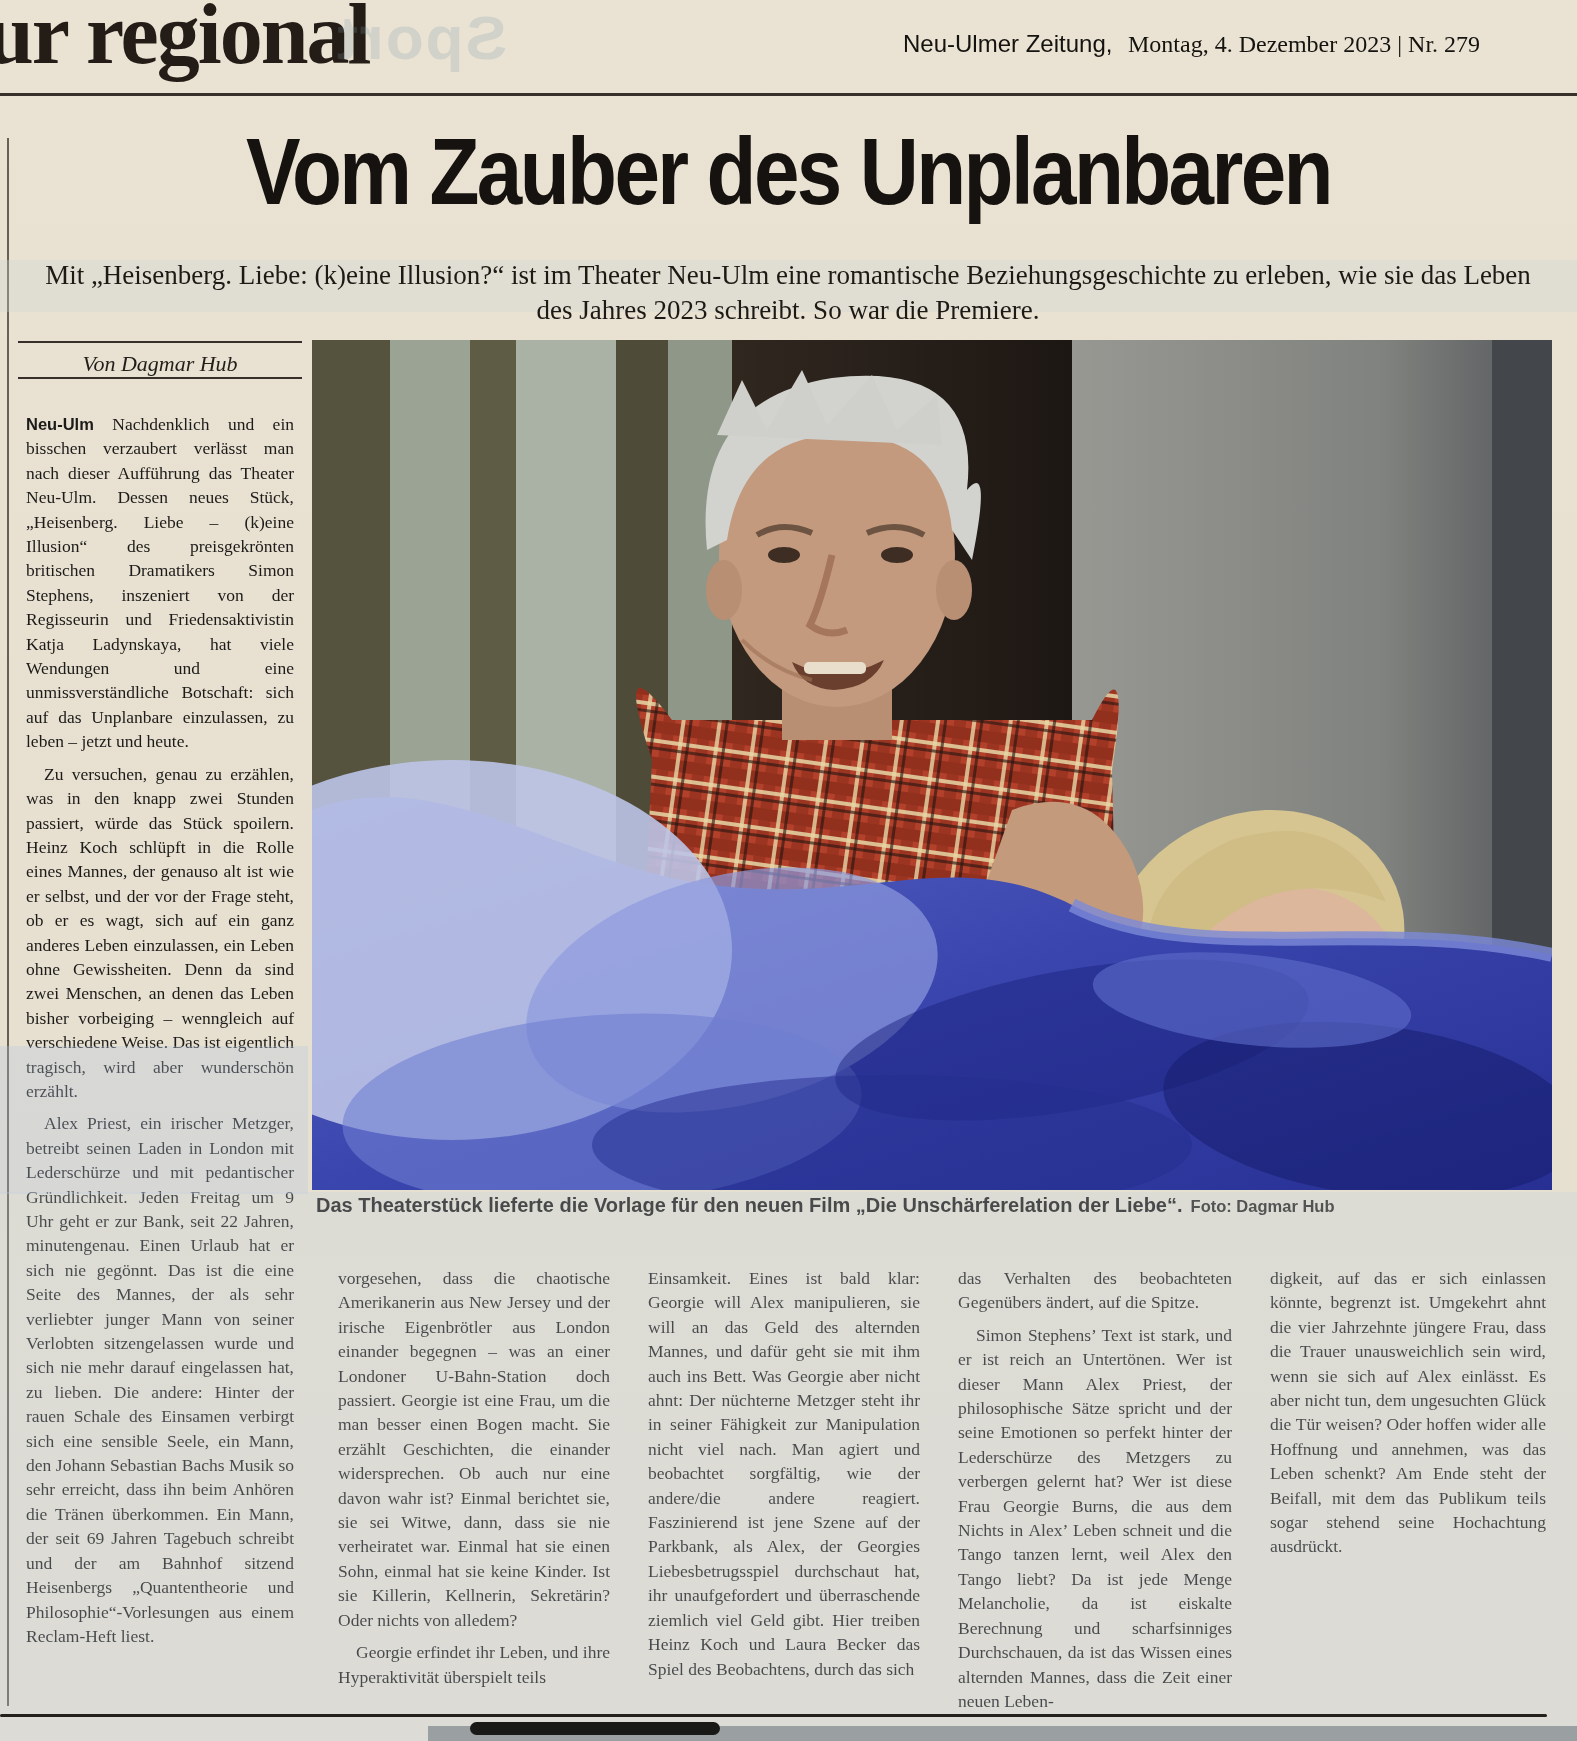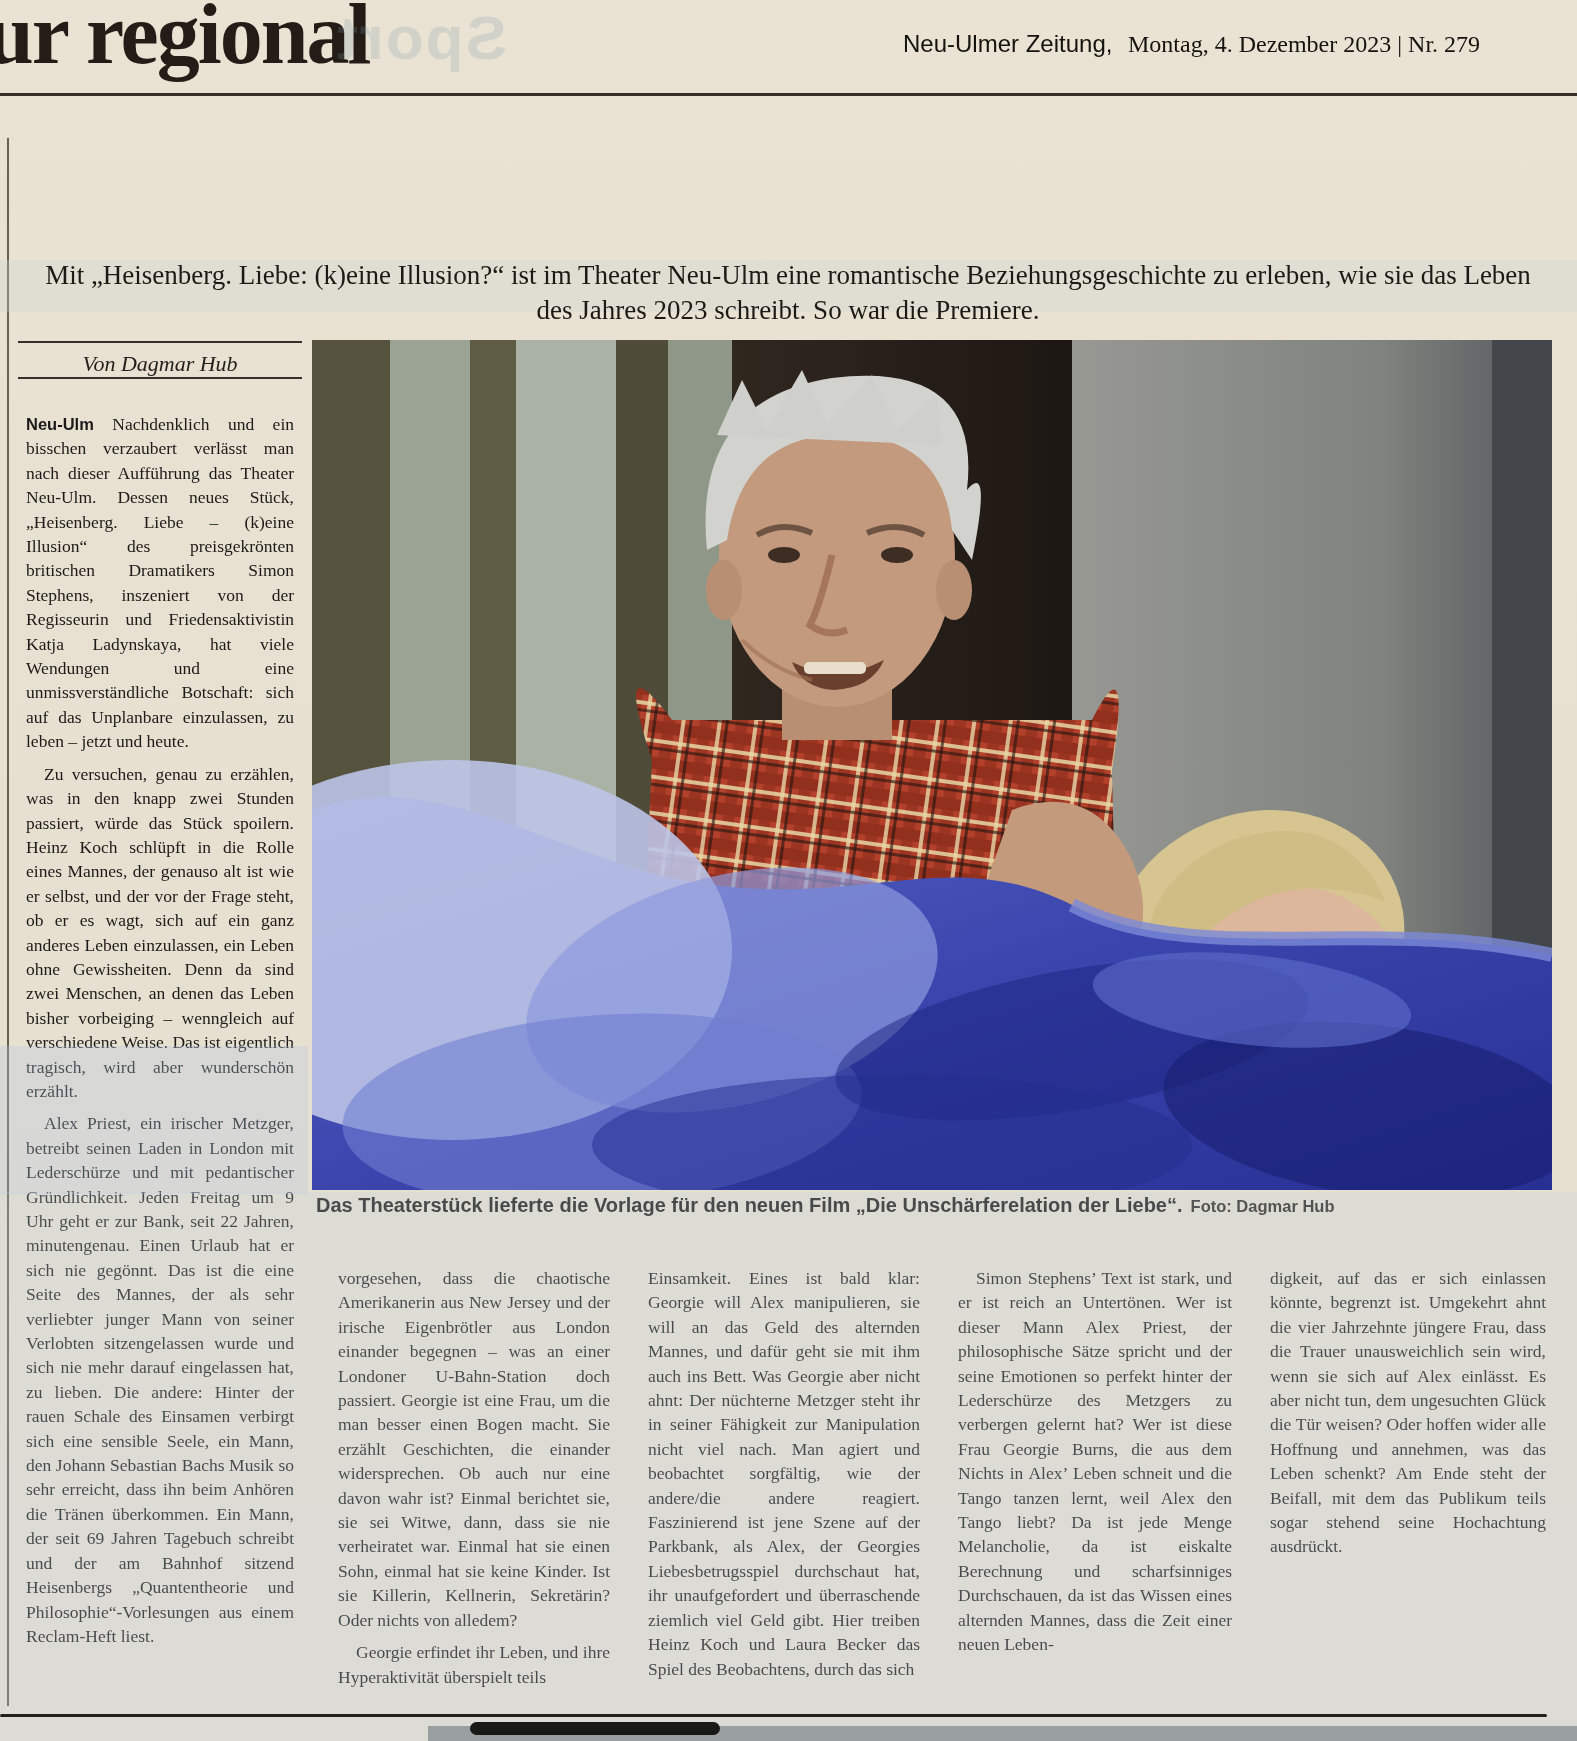--- a/index.html
+++ b/index.html
@@ -140,20 +140,21 @@
 
 <div class="page">
 
   <div class="masthead">ur regional</div>
   <div class="ghost-text">Sport</div>
   <div class="paper-name">Neu-Ulmer Zeitung,</div>
   <div class="date-line">Montag, 4. Dezember 2023 | Nr. 279</div>
   <div class="header-rule"></div>
   <div class="left-edge-rule"></div>
 
+  <h1 class="headline"><span>Vom Zauber des Unplanbaren</span></h1>
   <div class="subhead-band"></div>
   <p class="subhead">Mit „Heisenberg. Liebe: (k)eine Illusion?“ ist im Theater Neu-Ulm eine romantische Beziehungsgeschichte zu erleben, wie sie das Leben des Jahres 2023 schreibt. So war die Premiere.</p>
 
   <div class="byline-box">Von Dagmar Hub</div>
 
   <div class="col col1">
     <p><span class="lead-in">Neu-Ulm</span> <span>Nachdenklich und ein bisschen verzaubert verlässt man nach dieser Aufführung das Theater Neu-Ulm. Dessen neues Stück, „Heisenberg. Liebe – (k)eine Illusion“ des preisgekrönten britischen Dramatikers Simon Stephens, inszeniert von der Regisseurin und Friedensaktivistin Katja Ladynskaya, hat viele Wendungen und eine unmissverständliche Botschaft: sich auf das Unplanbare einzulassen, zu leben – jetzt und heute.</span></p>
     <p class="indent">Zu versuchen, genau zu erzählen, was in den knapp zwei Stunden passiert, würde das Stück spoilern. Heinz Koch schlüpft in die Rolle eines Mannes, der genauso alt ist wie er selbst, und der vor der Frage steht, ob er es wagt, sich auf ein ganz anderes Leben einzulassen, ein Leben ohne Gewissheiten. Denn da sind zwei Menschen, an denen das Leben bisher vorbeiging – wenngleich auf verschiedene Weise. Das ist eigentlich tragisch, wird aber wunderschön erzählt.</p>
     <p class="indent">Alex Priest, ein irischer Metzger, betreibt seinen Laden in London mit Lederschürze und mit pedantischer Gründlichkeit. Jeden Freitag um 9 Uhr geht er zur Bank, seit 22 Jahren, minutengenau. Einen Urlaub hat er sich nie gegönnt. Das ist die eine Seite des Mannes, der als sehr verliebter junger Mann von seiner Verlobten sitzengelassen wurde und sich nie mehr darauf eingelassen hat, zu lieben. Die andere: Hinter der rauen Schale des Einsamen verbirgt sich eine sensible Seele, ein Mann, den Johann Sebastian Bachs Musik so sehr erreicht, dass ihn beim Anhören die Tränen überkommen. Ein Mann, der seit 69 Jahren Tagebuch schreibt und der am Bahnhof sitzend Heisenbergs „Quantentheorie und Philosophie“-Vorlesungen aus einem Reclam-Heft liest.</p>
     <p class="indent">Und da ist Georgie Burns (Laura Becker). Als sie geboren wurde, war der Metzger 41 Jahre alt – und eigentlich hatte das Leben nicht</p>
@@ -258,20 +259,21 @@
   </div>
 
   <div class="col col2">
     <p>vorgesehen, dass die chaotische Amerikanerin aus New Jersey und der irische Eigenbrötler aus London einander begegnen – was an einer Londoner U-Bahn-Station doch passiert. Georgie ist eine Frau, um die man besser einen Bogen macht. Sie erzählt Geschichten, die einander widersprechen. Ob auch nur eine davon wahr ist? Einmal berichtet sie, sie sei Witwe, dann, dass sie nie verheiratet war. Einmal hat sie einen Sohn, einmal hat sie keine Kinder. Ist sie Killerin, Kellnerin, Sekretärin? Oder nichts von alledem?</p>
     <p class="indent">Georgie erfindet ihr Leben, und ihre Hyperaktivität überspielt teils</p>
   </div>
   <div class="col col3">
     <p>Einsamkeit. Eines ist bald klar: Georgie will Alex manipulieren, sie will an das Geld des alternden Mannes, und dafür geht sie mit ihm auch ins Bett. Was Georgie aber nicht ahnt: Der nüchterne Metzger steht ihr in seiner Fähigkeit zur Manipulation nicht viel nach. Man agiert und beobachtet sorgfältig, wie der andere/die andere reagiert. Faszinierend ist jene Szene auf der Parkbank, als Alex, der Georgies Liebesbetrugsspiel durchschaut hat, ihr unaufgefordert und überraschende ziemlich viel Geld gibt. Hier treiben Heinz Koch und Laura Becker das Spiel des Beobachtens, durch das sich</p>
   </div>
   <div class="col col4">
+    <p>das Verhalten des beobachteten Gegenübers ändert, auf die Spitze.</p>
     <p class="indent">Simon Stephens’ Text ist stark, und er ist reich an Untertönen. Wer ist dieser Mann Alex Priest, der philosophische Sätze spricht und der seine Emotionen so perfekt hinter der Lederschürze des Metzgers zu verbergen gelernt hat? Wer ist diese Frau Georgie Burns, die aus dem Nichts in Alex’ Leben schneit und die Tango tanzen lernt, weil Alex den Tango liebt? Da ist jede Menge Melancholie, da ist eiskalte Berechnung und scharfsinniges Durchschauen, da ist das Wissen eines alternden Mannes, dass die Zeit einer neuen Leben-</p>
   </div>
   <div class="col col5">
     <p>digkeit, auf das er sich einlassen könnte, begrenzt ist. Umgekehrt ahnt die vier Jahrzehnte jüngere Frau, dass die Trauer unausweichlich sein wird, wenn sie sich auf Alex einlässt. Es aber nicht tun, dem ungesuchten Glück die Tür weisen? Oder hoffen wider alle Hoffnung und annehmen, was das Leben schenkt? Am Ende steht der Beifall, mit dem das Publikum teils sogar stehend seine Hochachtung ausdrückt.</p>
   </div>
 
   <div class="tint-left"></div>
   <div class="tint-bottom"></div>
   <div class="bottom-rule"></div>
   <div class="scan-strip"></div>

